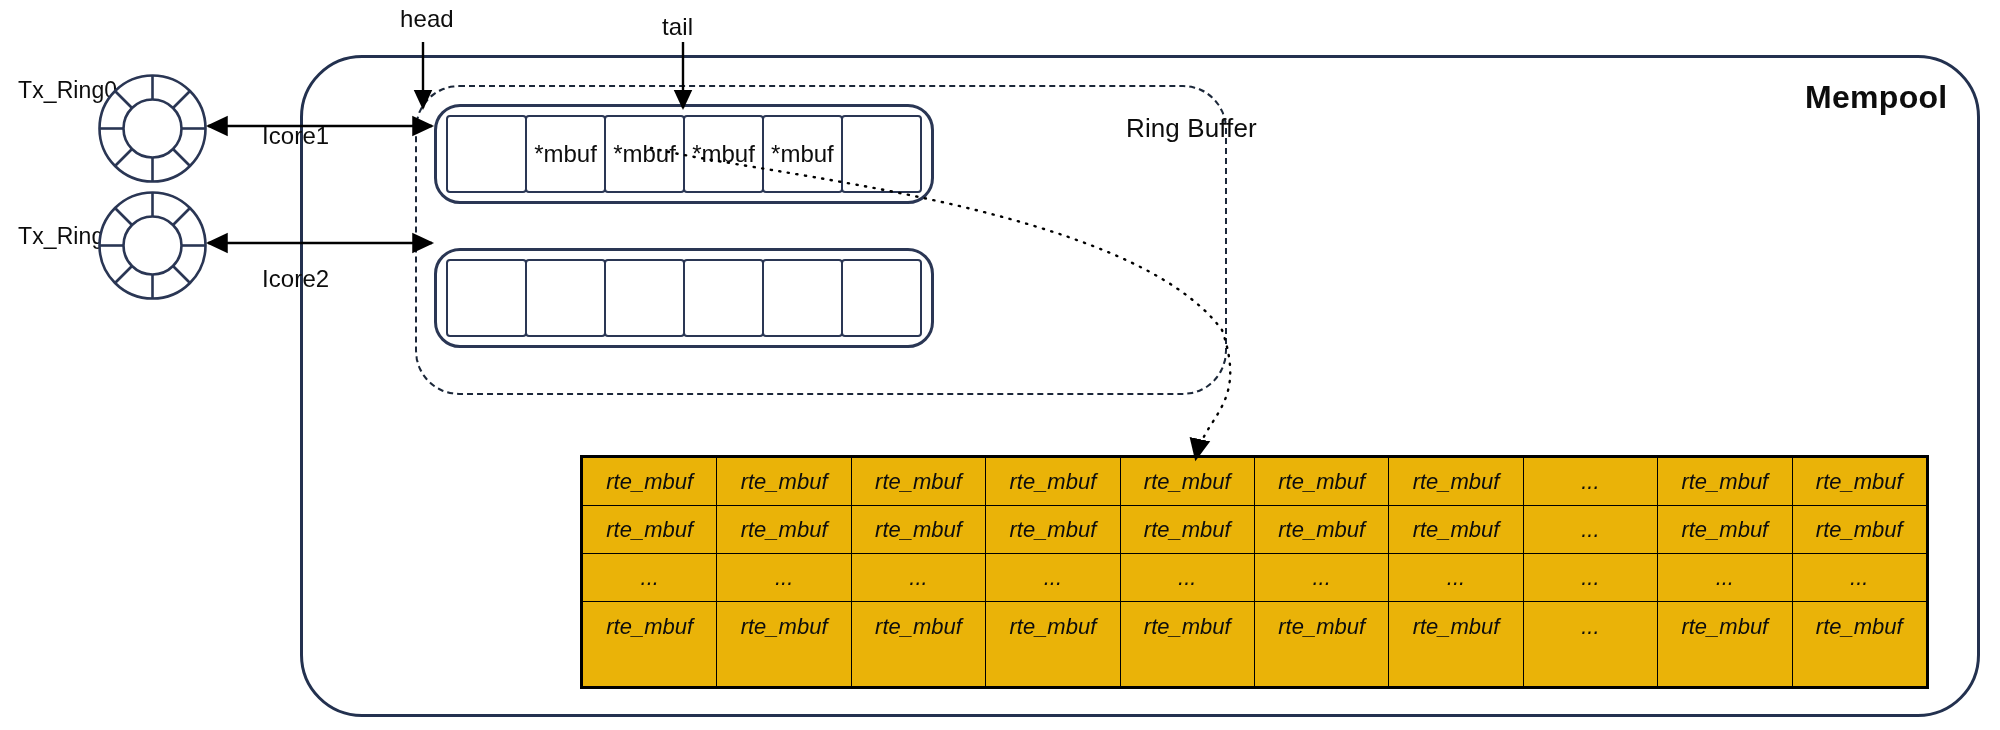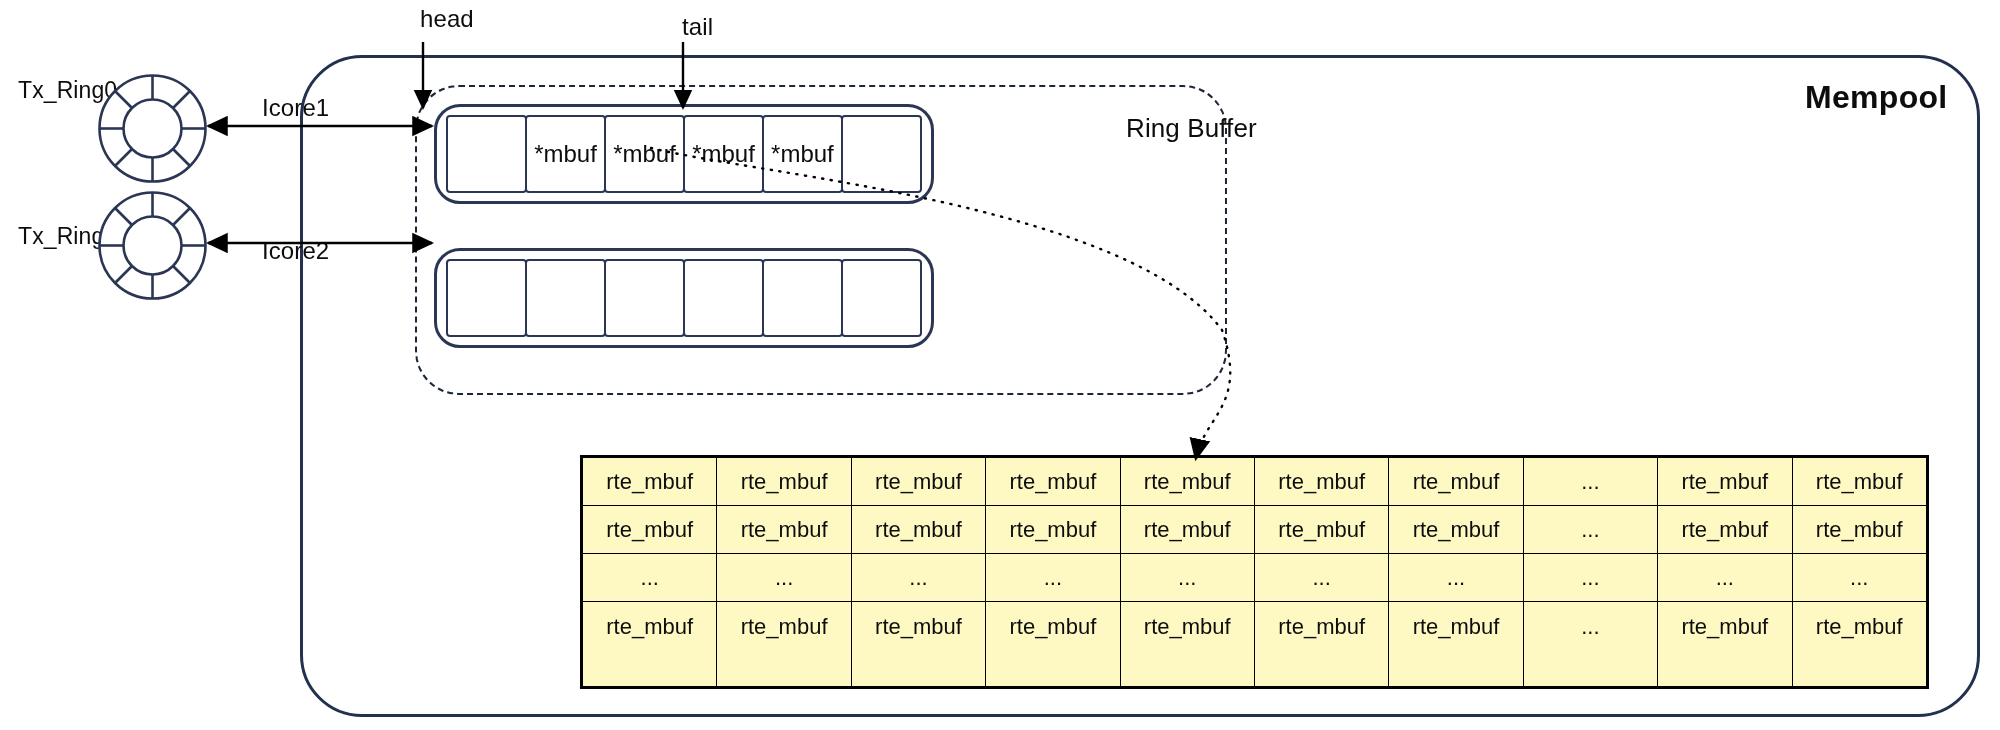--- a/index.html
+++ b/index.html
@@ -22,22 +22,22 @@
 
   
   .lbl {
     font-size: 23px;
     line-height: 1;
     color: #0d0d0d;
     white-space: nowrap;
     letter-spacing: .1px;
   }
   .lbl-ring { font-size: 23px; }
-  .lbl-core { font-size: 24px; }
-  .lbl-ht   { font-size: 24px; margin-left: 20px; }
+  .lbl-core { font-size: 24px; margin-top: 28px; }
+  .lbl-ht   { font-size: 24px; }
   .lbl-rb   { font-size: 26px; margin-left: 44px; }
   .lbl-mempool {
     font-size: 32px;
     font-weight: bold;
     letter-spacing: .3px;
   }
 
   
   .mempool-box {
     left: 300px;
@@ -95,22 +95,23 @@
 
   
   .wheel { overflow: visible; }
 
   
   .mbuf-table {
     left: 580px;
     top: 455px;
     width: 1345px;
     border-collapse: collapse;
-    background: #fef9c3;
+    background: #eab308;
     table-layout: fixed;
+    font-style: italic;
   }
   .mbuf-table td {
     border: 1.6px solid #000000;
     text-align: center;
     font-size: 22px;
     color: #0d0d0d;
     height: 47px;
     padding: 0;
     white-space: nowrap;
     overflow: hidden;

